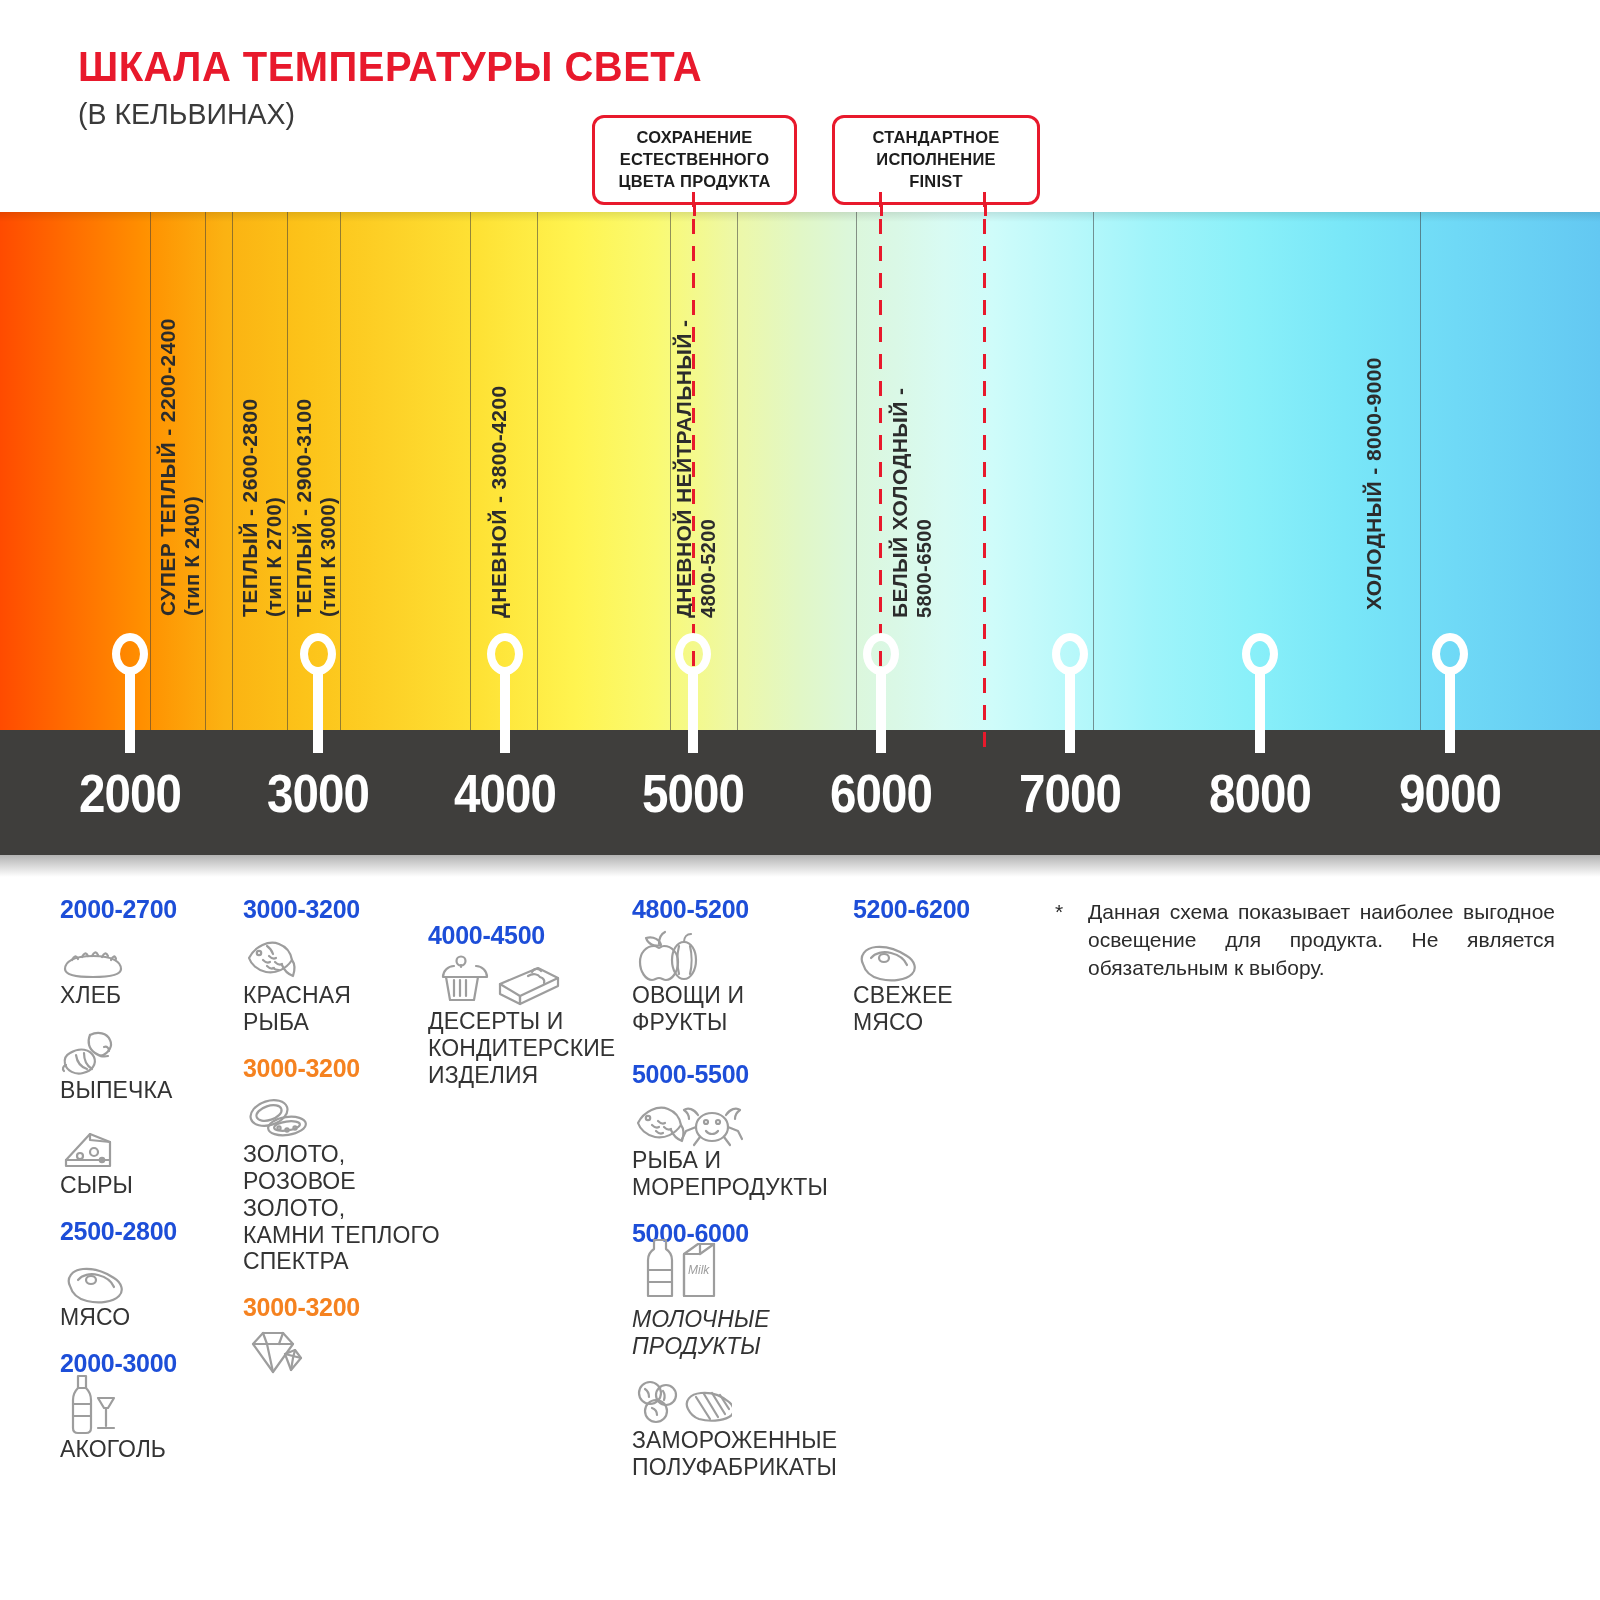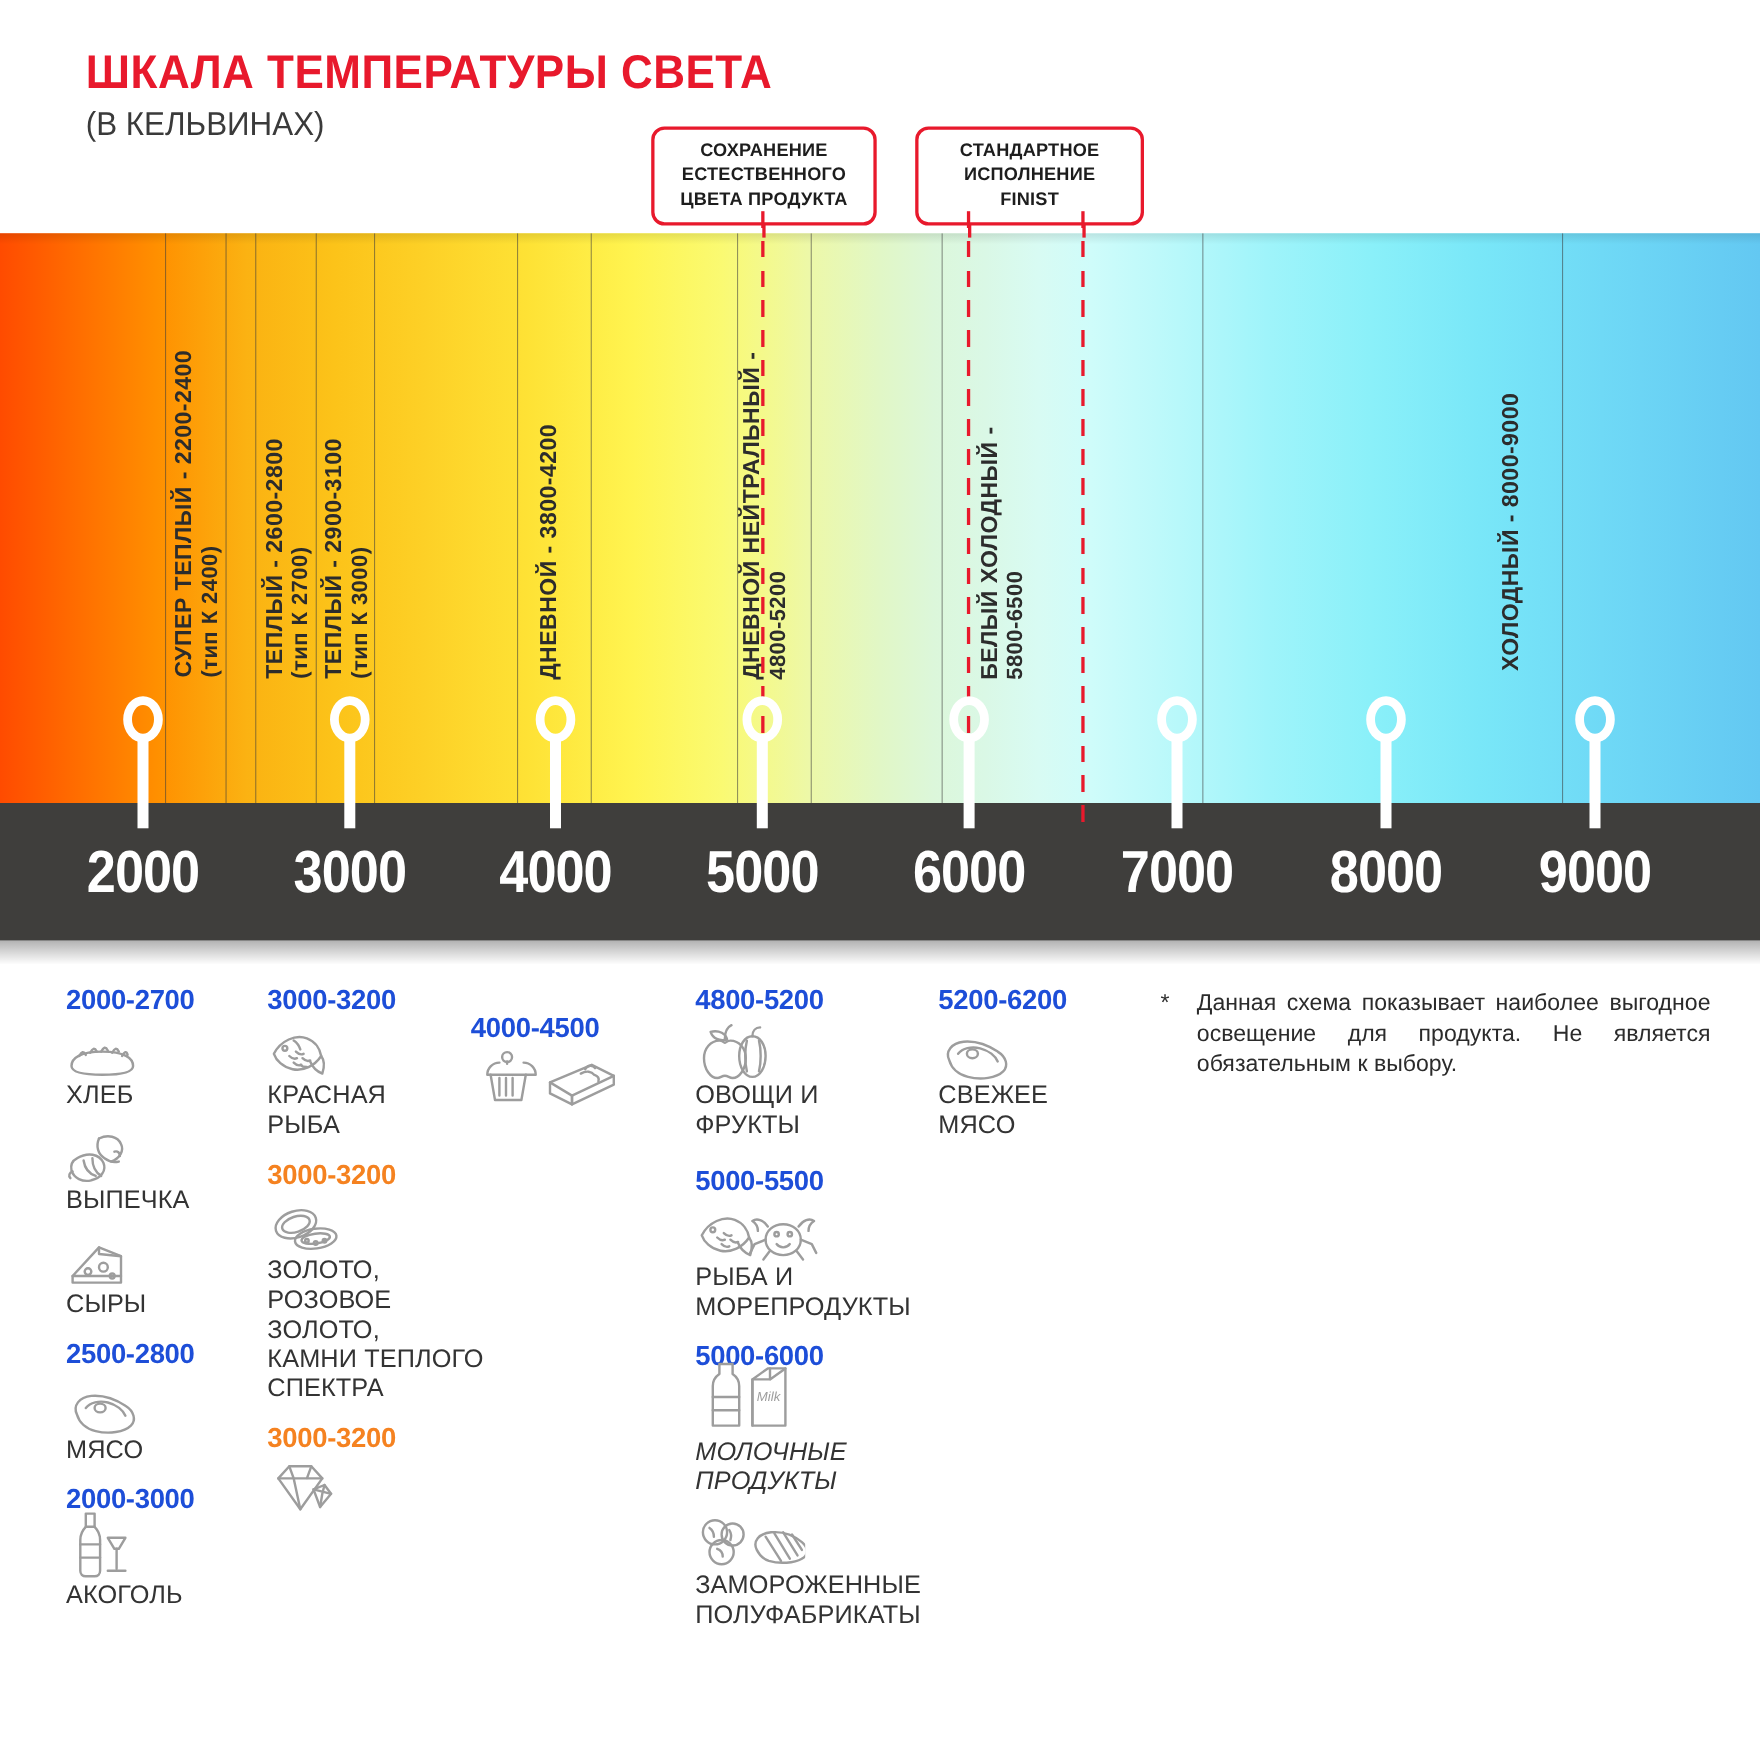--- a/index.html
+++ b/index.html
@@ -368,20 +368,23 @@
             <path d="M18 25 L22 48 L46 48 L50 25"></path>
             <path d="M26 28v16M32 28v16M38 28v16"></path>
             <circle cx="33" cy="9" r="4.5"></circle>
             <path d="M33 13v2"></path>
             <path d="M72 32 L110 16 L130 26 L92 44 Z"></path>
             <path d="M72 32 L72 42 L92 52 L92 44"></path>
             <path d="M92 44 L92 52 L130 34 L130 26"></path>
             <path d="M100 24c5-3 10-2 12 1M104 20c2-4 7-4 9-1M112 25c3 1 5 3 4 6"></path>
           </svg>
         </div>
+        <div class="ltext" style="margin-bottom: 10px;">ДЕСЕРТЫ И
+КОНДИТЕРСКИЕ
+ИЗДЕЛИЯ</div>
       </div>
     </div>
   <div class="legend-col" id="col3" style="left:632px; top:895px; width:215px;">
       <div class="lgroup" style="margin-bottom: 18px;">
         <div class="lrange red">4800-5200</div>
         <div class="licon">
           <svg width="76" height="52" viewBox="0 0 76 52" fill="none" stroke="#9D9D9D" stroke-width="2.2" stroke-linecap="round" stroke-linejoin="round">
             <path d="M22 16c-8 0-14 7-14 16 0 10 6 18 12 18 3 0 4-2 7-2s4 2 7 2c6 0 12-8 12-18 0-9-6-16-14-16-3 0-4 2-5 2s-2-2-5-2z"></path>
             <path d="M27 14c0-6 2-10 6-12"></path>
             <path d="M14 8c8-2 14 2 15 7-7 2-13-1-15-7z"></path>

